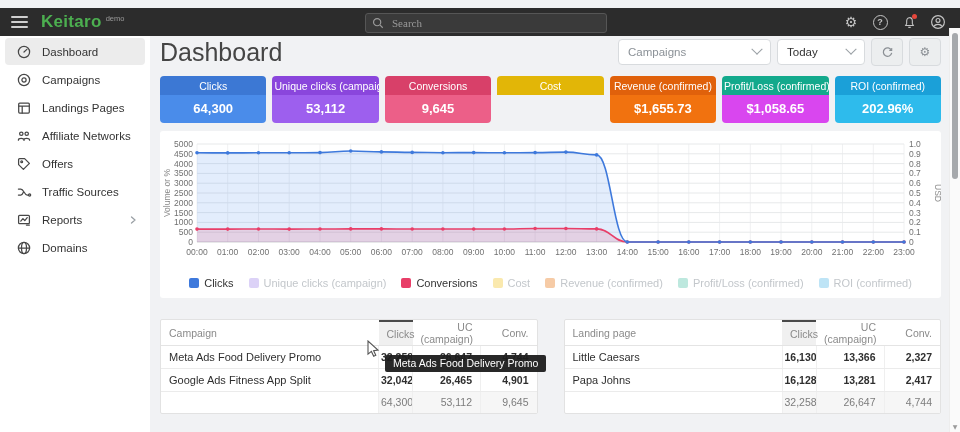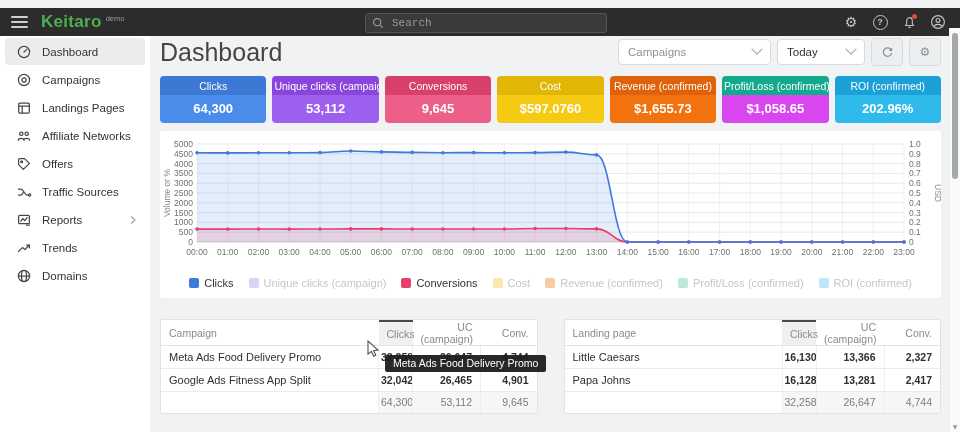--- a/index.html
+++ b/index.html
@@ -8,21 +8,21 @@
   
   .topbar{position:absolute;top:8px;left:0;right:0;height:28px;background:#2c2c2c;display:flex;align-items:center;z-index:6}
   .burger{width:17px;margin-left:11px;cursor:pointer}
   .burger div{height:2px;background:#cfcfcf;margin:3px 0;border-radius:1px}
   .logo{margin-left:13px;color:#4CAF50;font-weight:700;font-size:17px;letter-spacing:.3px;cursor:pointer}
   .logo-badge{font-size:7.5px;color:#9a9a9a;margin-left:4px;align-self:flex-start;margin-top:6px}
   .searchbox{position:absolute;left:365px;top:5px;width:240px;height:18px;background:#3a3a3a;
              border:1px solid #565656;border-radius:3px;display:flex;align-items:center}
   .searchbox svg{margin-left:6px;flex:none}
   .searchbox input{background:transparent;border:none;outline:none;color:#ddd;font-size:11px;
-                   font-family:Liberation Mono, monospace;margin-left:6px;width:190px}
+                   font-family:Liberation Serif, serif;margin-left:6px;width:190px}
   .searchbox input::placeholder{color:#9a9a9a}
   .top-icons{margin-left:auto;display:flex;align-items:center;gap:11px;margin-right:13px}
   .tico{width:18px;height:18px;display:flex;align-items:center;justify-content:center;cursor:pointer;position:relative}
   .gear-glyph{font-family:"DejaVu Sans",sans-serif;color:#c4c4c4;font-size:14px;line-height:1}
   .help-circle{width:13px;height:13px;border:1.3px solid #c4c4c4;border-radius:50%;color:#c4c4c4;
                font-size:9px;display:flex;align-items:center;justify-content:center;font-weight:700}
   .bell-dot{position:absolute;top:1px;right:1px;width:5px;height:5px;background:#e5473c;border-radius:50%}
   
   .sidebar{position:absolute;top:28px;left:0;width:150px;bottom:0;background:#fff;padding-top:10px;box-sizing:border-box}
   .nav-item{height:27px;display:flex;align-items:center;gap:10px;padding:0 8px 0 11px;margin:0 5px 1px 5px;
@@ -173,27 +173,20 @@
           <path d="M4.8 9.2 L6.9 6.6 L8.8 8.6 L11.2 5.6"></path>
           <path d="M10.4 13 H13.4"></path>
         </svg>
         <span>Reports</span>
         <svg class="nav-chev" width="8" height="8" viewBox="0 0 8 8">
           <path d="M2.5 1 L6 4 L2.5 7" fill="none" stroke="#9aa0a5" stroke-width="1.3"></path>
         </svg>
       </div>
       <div class="nav-item">
         <svg width="16" height="16" viewBox="0 0 16 16">
-          <path d="M2.4 11.6 L6.4 7.6 L9 9.6 L13.2 5"></path>
-          <path d="M10.6 5 H13.4 V7.8"></path>
-        </svg>
-        <span>Trends</span>
-      </div>
-      <div class="nav-item">
-        <svg width="16" height="16" viewBox="0 0 16 16">
           <circle cx="8" cy="8" r="5.6"></circle>
           <ellipse cx="8" cy="8" rx="2.5" ry="5.6"></ellipse>
           <path d="M2.4 8 H13.6"></path>
         </svg>
         <span>Domains</span>
       </div>
     </div>
 </div>
 
 <div class="main">
@@ -228,21 +221,20 @@
       <div class="card">
         <div class="card-h" style="background:#8A46DC">Unique clicks (campaign)</div>
         <div class="card-v" style="background:#9D5FEE">53,112</div>
       </div>
       <div class="card">
         <div class="card-h" style="background:#D84069">Conversions</div>
         <div class="card-v" style="background:#EC5F88">9,645</div>
       </div>
       <div class="card">
         <div class="card-h" style="background:#E2B607">Cost</div>
-        <div class="card-v" style="background:#F5CA12">$597.0760</div>
       </div>
       <div class="card">
         <div class="card-h" style="background:#E0610B">Revenue (confirmed)</div>
         <div class="card-v" style="background:#F1720F">$1,655.73</div>
       </div>
       <div class="card">
         <div class="card-h" style="background:#13A98C">Profit/Loss (confirmed)</div>
         <div class="card-v" style="background:#d946ef">$1,058.65</div>
       </div>
       <div class="card">

